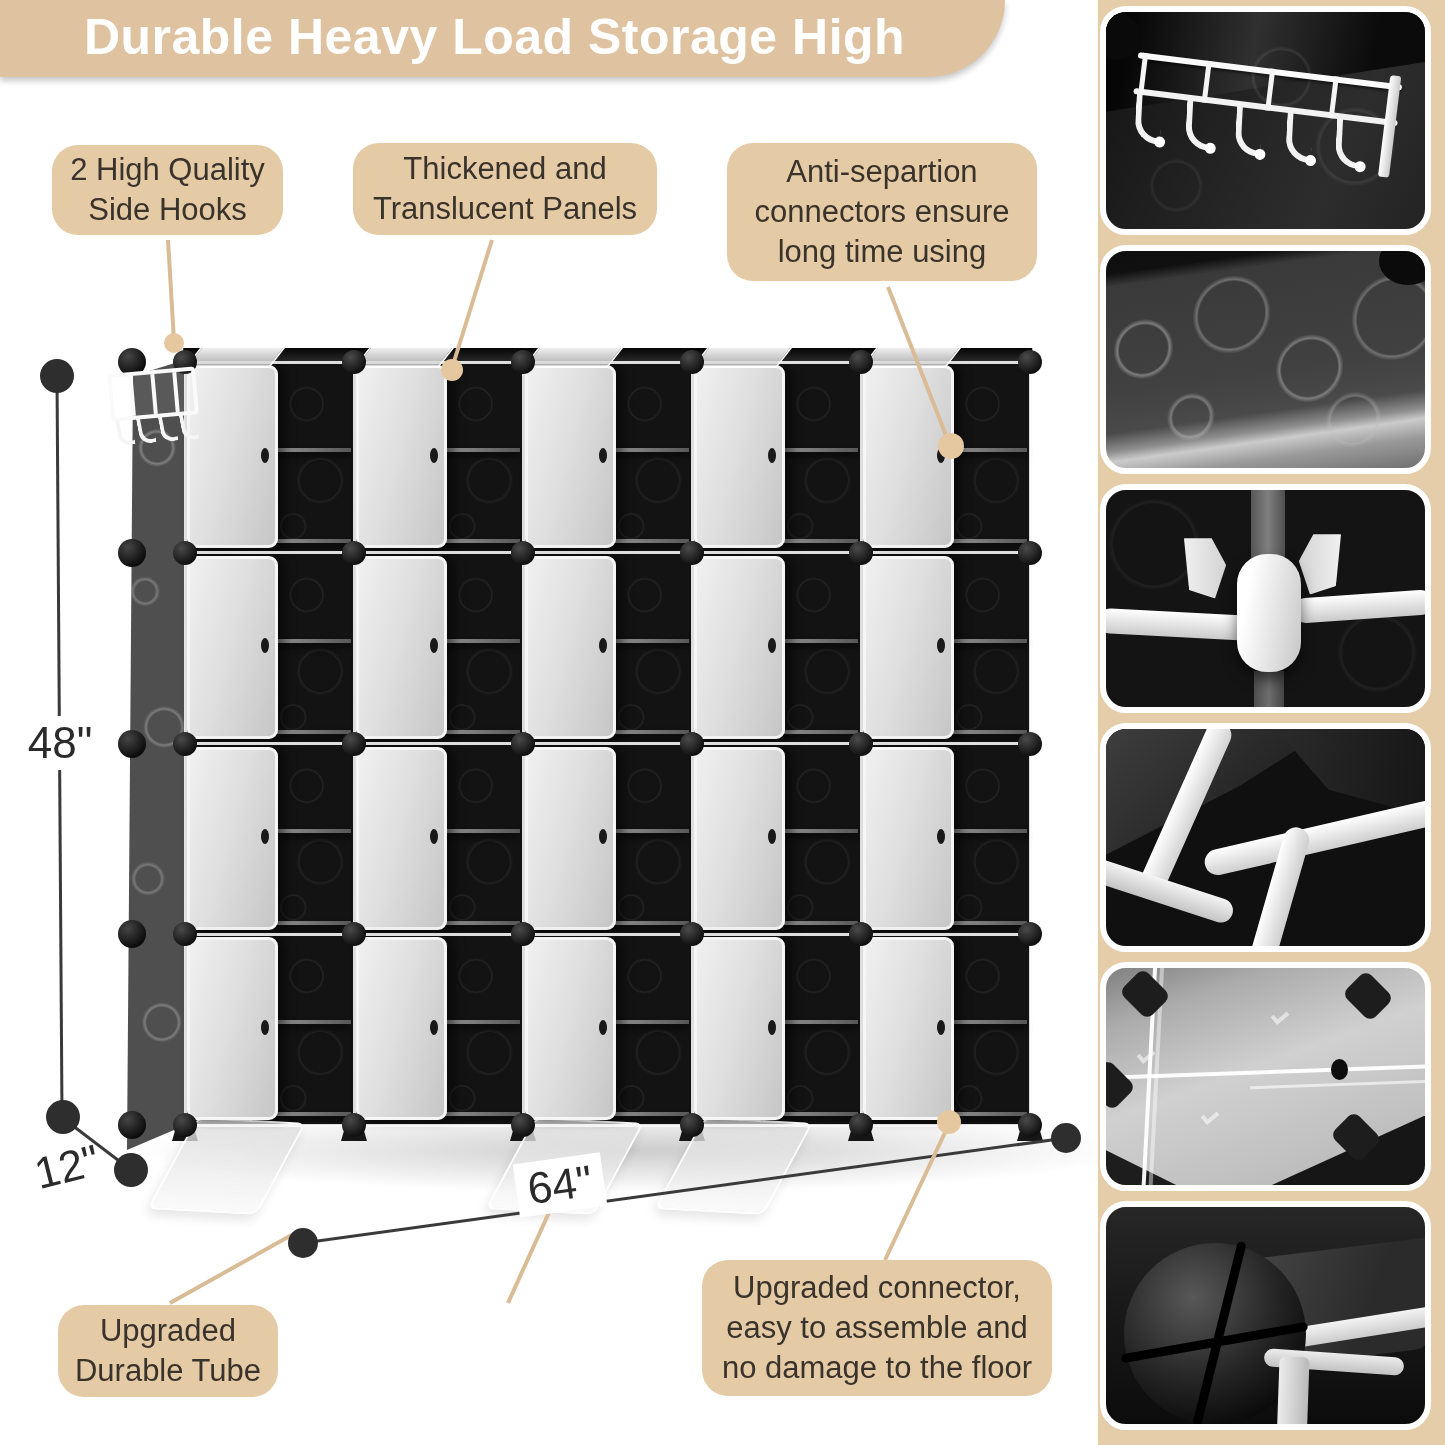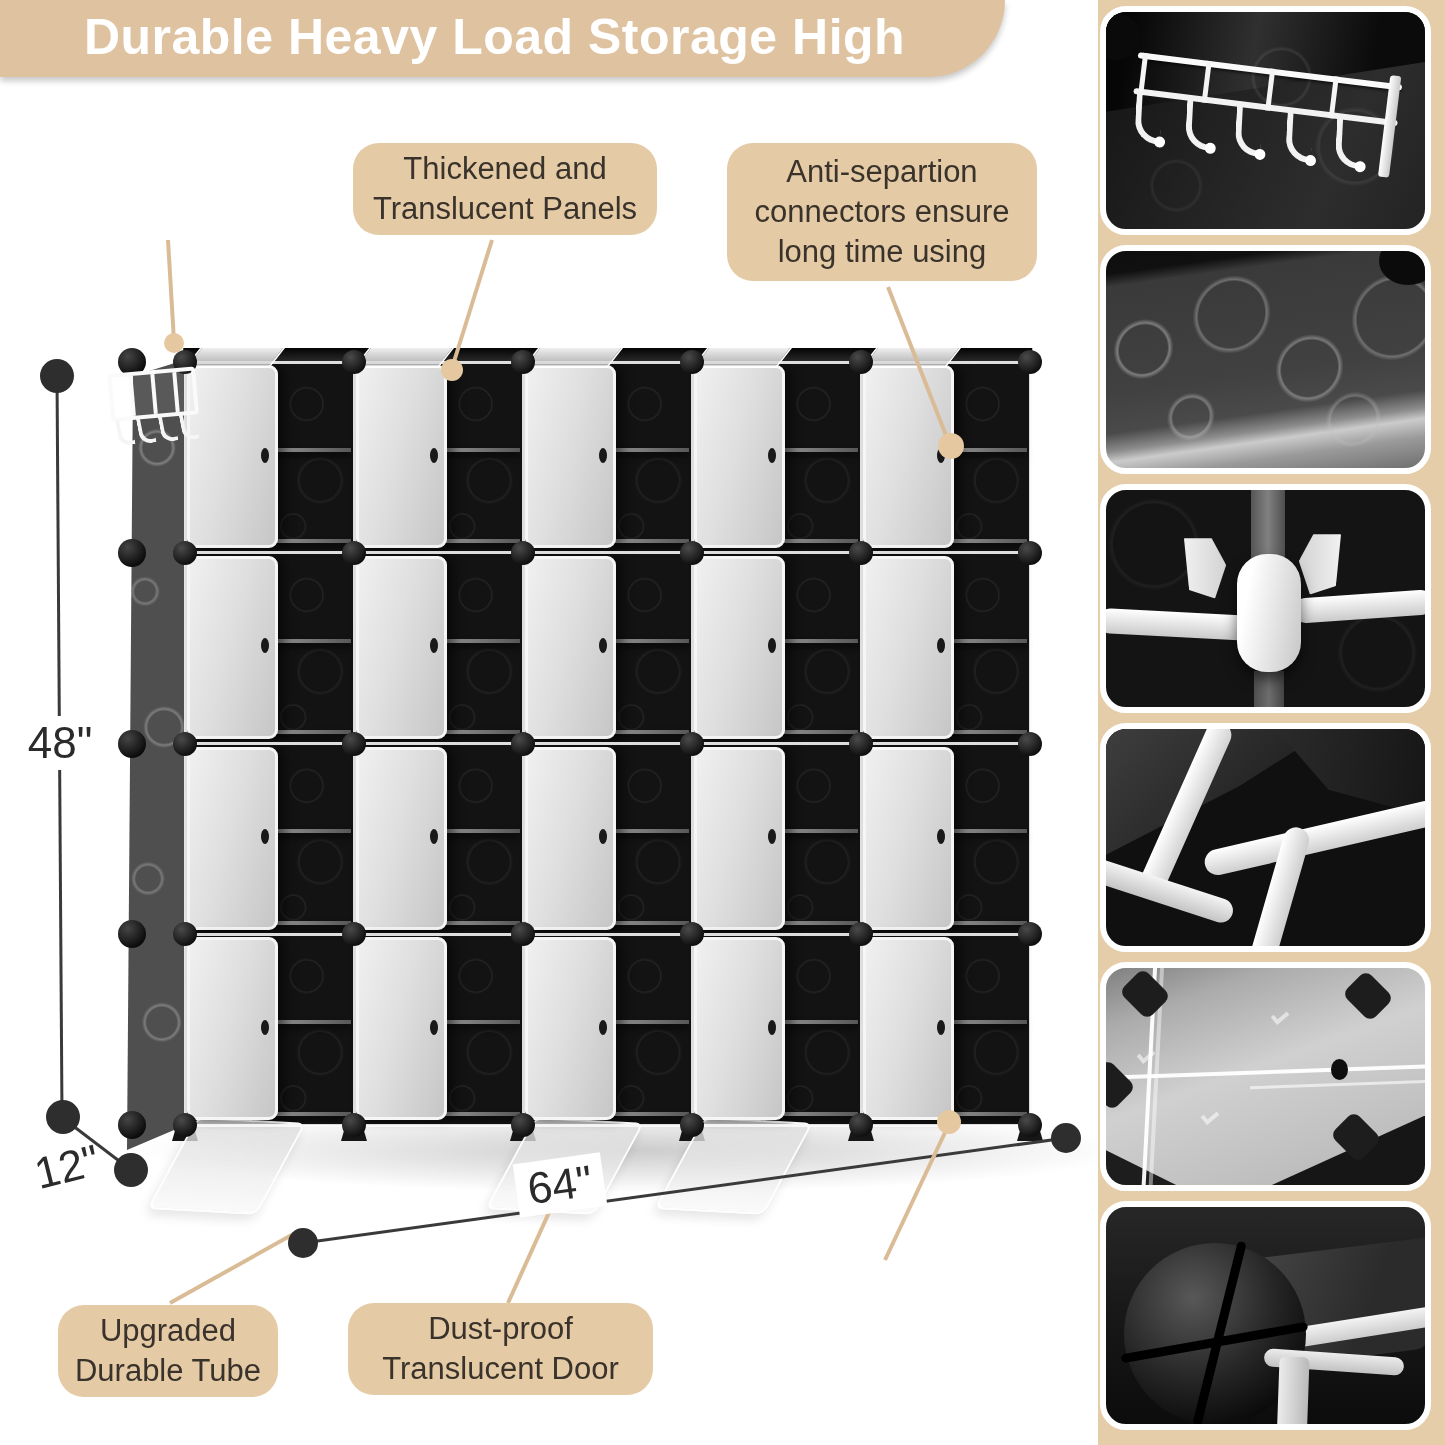--- a/index.html
+++ b/index.html
@@ -413,29 +413,32 @@
     <circle cx="452" cy="370" r="11" fill="#e5c8a0"></circle>
     <circle cx="951" cy="446" r="13" fill="#e5c8a0"></circle>
     <circle cx="561" cy="1185" r="12" fill="#e5c8a0"></circle>
     <circle cx="949" cy="1122" r="12" fill="#e5c8a0"></circle>
   </svg>
 
   <div class="dimlabel whitebg" style="left:14px; top:716px; width:92px;">48"</div>
   <div class="dimlabel" style="left:22px; top:1142px; width:90px; transform:rotate(-14deg);">12"</div>
   <div class="dimlabel whitebg" style="left:516px; top:1158px; width:88px; transform:rotate(-8deg);">64"</div>
 
+  <div class="callout" style="left:52px;  top:145px;  width:231px; height:90px;">2 High Quality
+Side Hooks</div>
   <div class="callout" style="left:353px; top:143px;  width:304px; height:92px;">Thickened and
 Translucent Panels</div>
   <div class="callout" style="left:727px; top:143px;  width:310px; height:138px;">Anti-separtion
 connectors ensure
 long time using</div>
   <div class="callout" style="left:58px;  top:1305px; width:220px; height:92px;">Upgraded
 Durable Tube</div>
-  <div class="callout" style="left:348px; top:1303px; width:305px; height:92px;">Dust-proof
-Translucent Door</div>
+  <div class="callout" style="left:702px; top:1260px; width:350px; height:136px;">Upgraded connector,
+easy to assemble and
+no damage to the floor</div>
 
   <div class="thumb-strip">
     <div class="thumb t1">
       <div class="abs gloss"></div>
       <div class="abs swirlA"></div>
       <div class="abs knob"></div>
       <div class="abs wire">
         <div class="abs railT"></div>
         <div class="abs railM"></div>
         <div class="abs vb" style="left:2%"></div>

